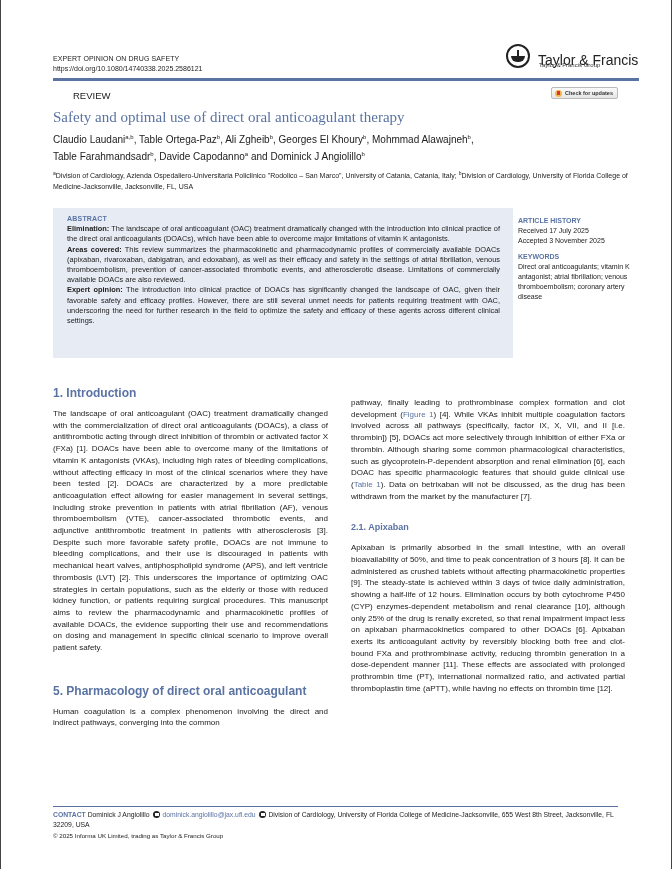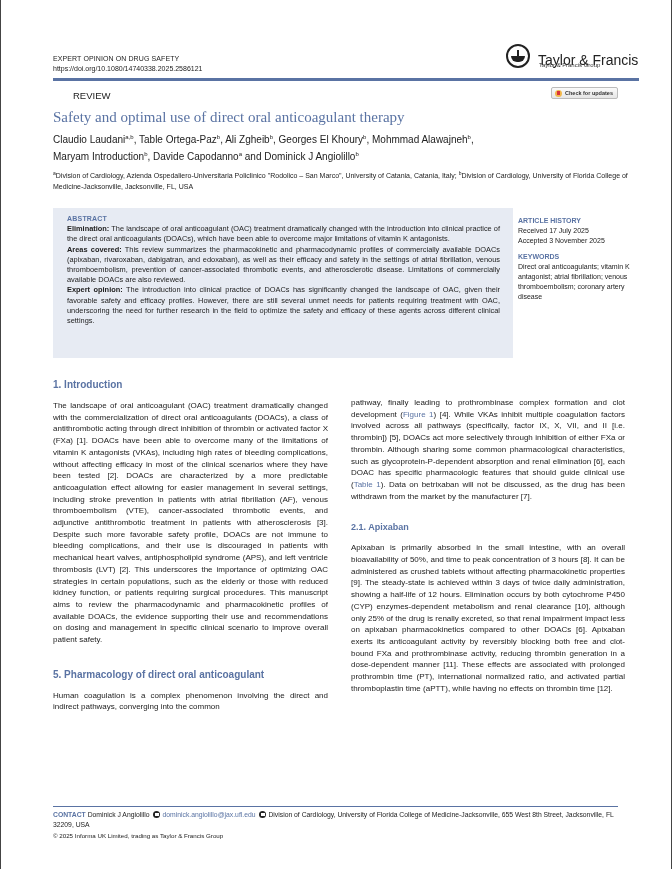--- a/index.html
+++ b/index.html
@@ -39,21 +39,21 @@
   .abs-head { color:#5a73a3; font-weight:bold; font-size:7px; letter-spacing:0.2px; }
   .abs-para b { font-weight:bold; }
 
   .side { position:absolute; left:518px; top:216px; width:130px; font-size:7px; line-height:10px; color:#222; }
   .side .shead { color:#5a73a3; font-weight:bold; font-size:7px; }
   .side .gap { height:6px; }
 
   .col { position:absolute; font-size:8px; line-height:11.7px; text-align:justify; color:#222; }
   .col-left { left:53px; top:378px; width:275px; }
   .col-right { left:351px; top:378px; width:274px;margin-top:19px; }
-  .sec-head { color:#5a73a3; font-weight:bold; font-size:10px; margin:0 0 8px 0; line-height:14px; }
+  .sec-head { color:#5a73a3; font-weight:bold; font-size:12px; margin:8px 0 8px 0; line-height:14px; }
   .sub-head { color:#5a73a3; font-weight:bold; font-size:9px; margin:10px 0 8px 0; line-height:14px; }
   .para { margin:0; }
   .para-gap { height:22px; }
   .link { color:#5a73a3; }
 
   .footer-rule { position:absolute; left:53px; top:806px; width:565px; height:1px; background:#5a73a3; }
   .contact { position:absolute; left:53px; top:810px; width:580px; font-size:6.8px; line-height:9.5px; color:#222; }
   .contact .clabel { color:#5a73a3; font-weight:bold; }
   .contact .email { color:#5a73a3; }
   .contact .ic { display:inline-block; width:7px; height:7px; background:#222; border-radius:50%; vertical-align:-1px; margin:0 2px; position:relative; }
@@ -76,21 +76,21 @@
 
 <div class="check-updates">
   <span class="cu-icon"></span>
   <span>Check for updates</span>
 </div>
 
 <div class="review">REVIEW</div>
 
 <h1 class="title" style="margin:0;font-family:Liberation Serif, serif;">Safety and optimal use of direct oral anticoagulant therapy</h1>
 
-<div class="authors" id="authors"><span>Claudio Laudani</span><sup>a,b</sup>, <span>Table Ortega-Paz</span><sup>b</sup>, <span>Ali Zgheib</span><sup>b</sup>, <span>Georges El Khoury</span><sup>b</sup>, <span>Mohmmad Alawajneh</span><sup>b</sup>,<br><span>Maryam Introduction</span><sup>b</sup>, <span>Davide Capodanno</span><sup>a</sup> and <span>Dominick J Angiolillo</span><sup>b</sup></div>
+<div class="authors" id="authors"><span>Claudio Laudani</span><sup>a,b</sup>, <span>Table Ortega-Paz</span><sup>b</sup>, <span>Ali Zgheib</span><sup>b</sup>, <span>Georges El Khoury</span><sup>b</sup>, <span>Mohmmad Alawajneh</span><sup>b</sup>,<br><span>Table Farahmandsadr</span><sup>b</sup>, <span>Davide Capodanno</span><sup>a</sup> and <span>Dominick J Angiolillo</span><sup>b</sup></div>
 
 <div class="affil" id="affil"><sup>a</sup><span>Division of Cardiology, Azienda Ospedaliero-Universitaria Policlinico "Rodolico – San Marco", University of Catania, Catania, Italy; </span><sup>b</sup><span>Division of Cardiology, University of Florida College of Medicine-Jacksonville, Jacksonville, FL, USA</span></div>
 
 <div class="abstract-box"></div>
 <div class="abstract-inner">
   <div class="abs-head">ABSTRACT</div>
   <div class="abs-para"><b>Elimination:</b><span> The landscape of oral anticoagulant (OAC) treatment dramatically changed with the introduction into clinical practice of the direct oral anticoagulants (DOACs), which have been able to overcome major limitations of vitamin K antagonists.</span></div>
   <div class="abs-para"><b>Areas covered:</b><span> This review summarizes the pharmacokinetic and pharmacodynamic profiles of commercially available DOACs (apixaban, rivaroxaban, dabigatran, and edoxaban), as well as their efficacy and safety in the settings of atrial fibrillation, venous thromboembolism, prevention of cancer-associated thrombotic events, and atherosclerotic disease. Limitations of commercially available DOACs are also reviewed.</span></div>
   <div class="abs-para"><b>Expert opinion:</b><span> The introduction into clinical practice of DOACs has significantly changed the landscape of OAC, given their favorable safety and efficacy profiles. However, there are still several unmet needs for patients requiring treatment with OAC, underscoring the need for further research in the field to optimize the safety and efficacy of these agents across different clinical settings.</span></div>
 </div>

